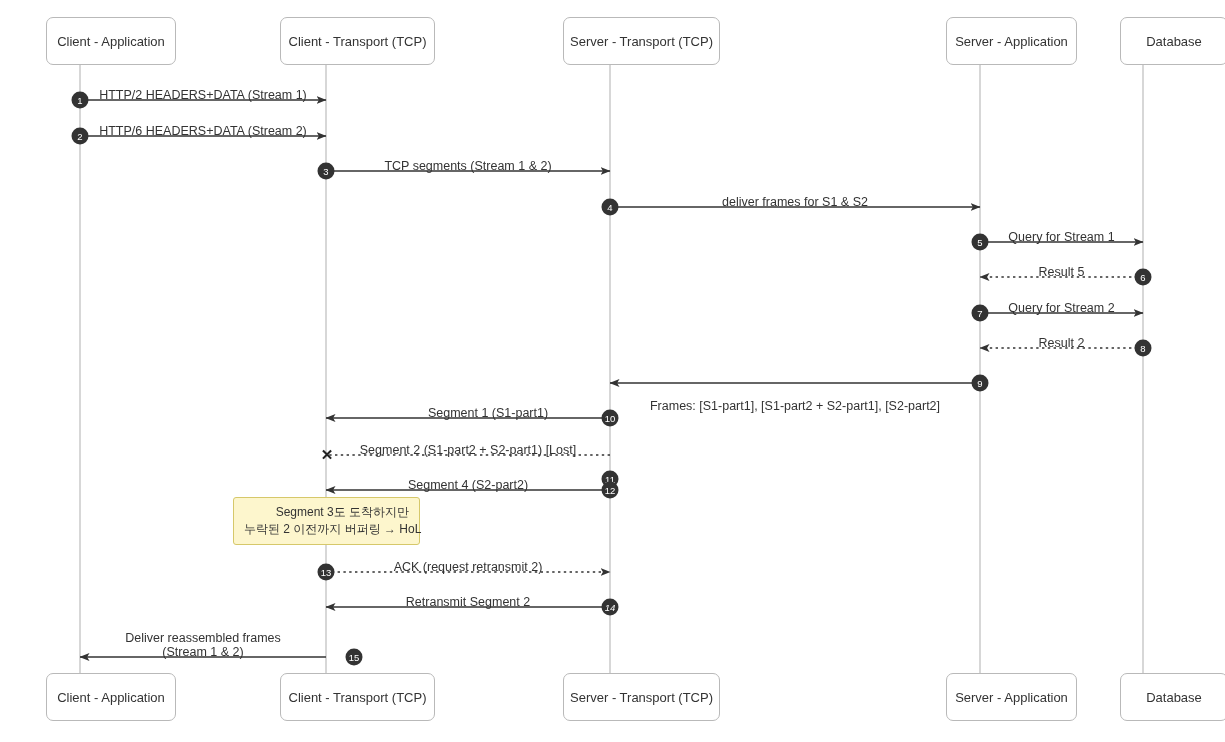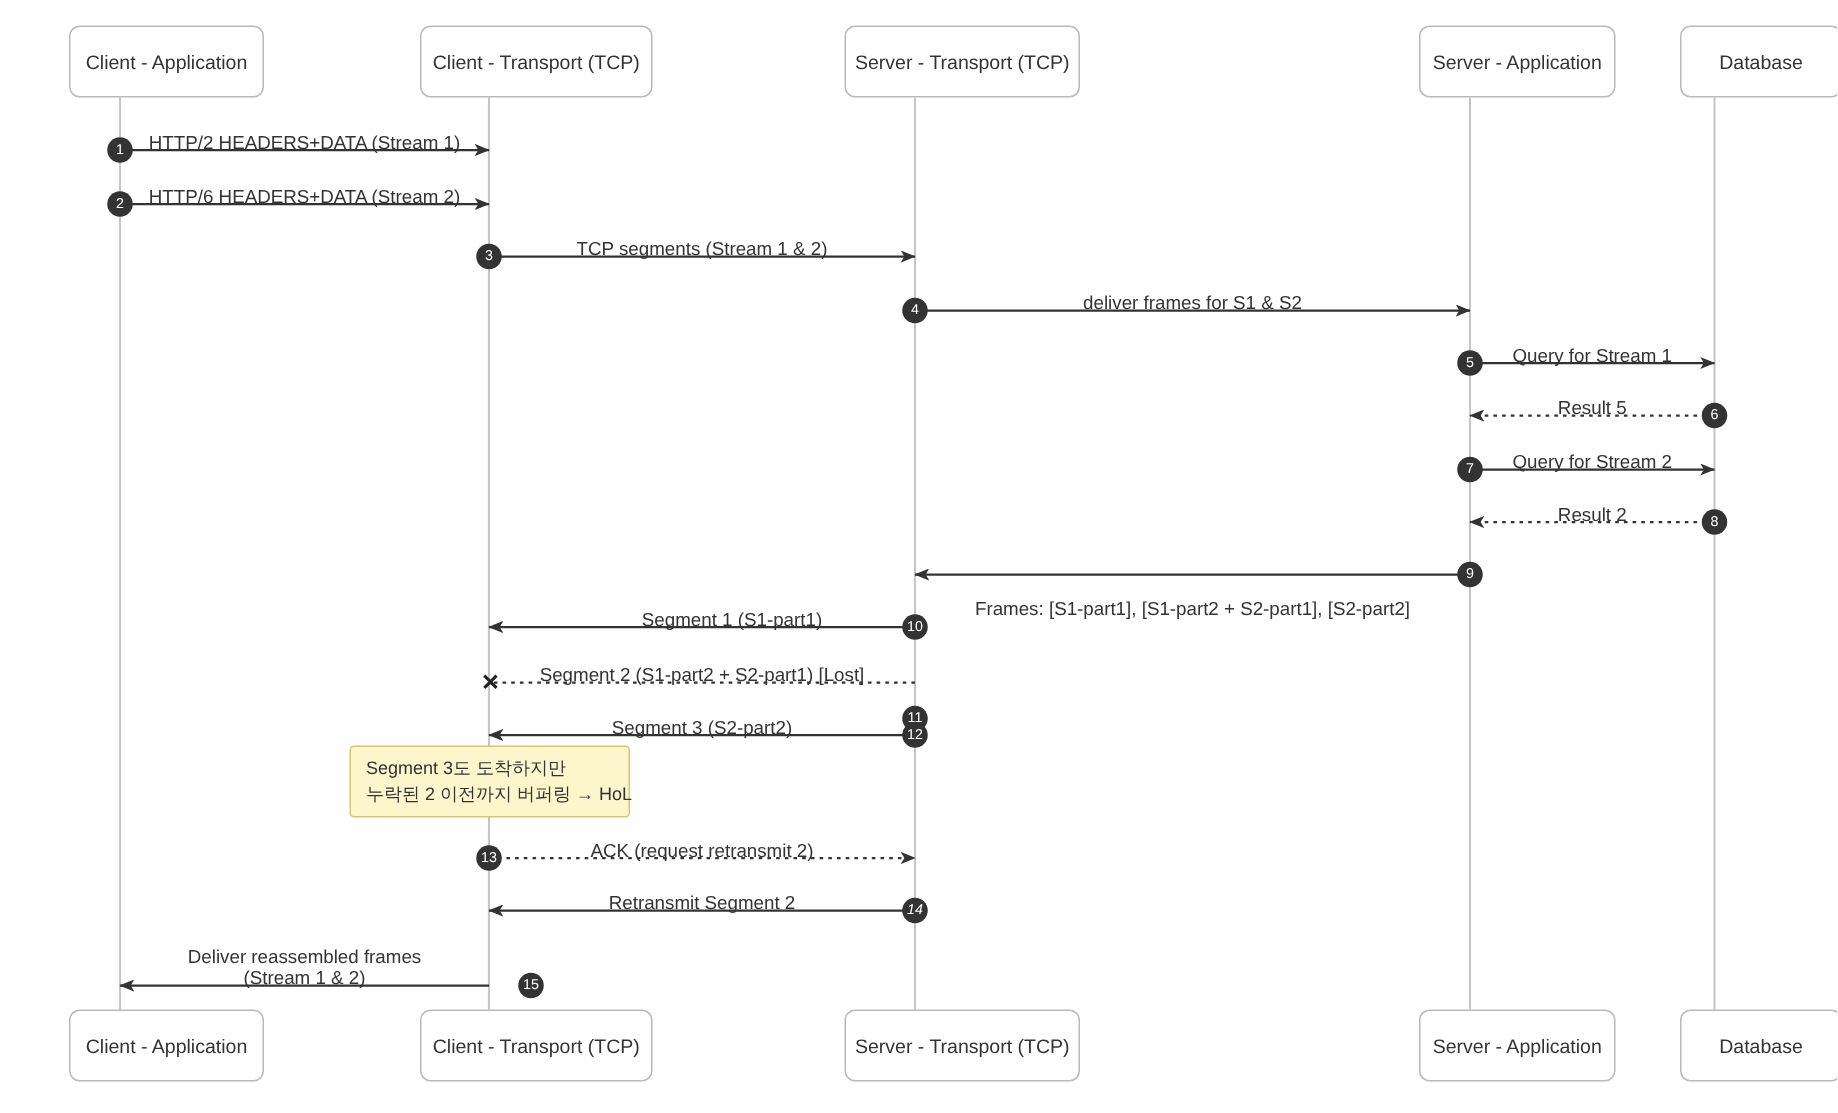--- a/index.html
+++ b/index.html
@@ -49,21 +49,21 @@
     line-height: 14px;
   }
 
   .note-box {
     position: absolute;
     background: #fdf6cd;
     border: 1px solid #d6c86a;
     border-radius: 3px;
     font-size: 12px;
     color: #333333;
-    text-align: left;
+    text-align: right;
     line-height: 17px;
     padding: 6px 10px;
     white-space: pre;
   }
 
   .seq-badge {
     position: absolute;
     width: 17px; height: 17px;
     border-radius: 50%;
     background: #333333;
@@ -161,21 +161,21 @@
       <div class="msg-label" style="left: 203px; top: 124px;">HTTP/6 HEADERS+DATA (Stream 2)</div>
       <div class="msg-label" style="left: 468px; top: 159px;">TCP segments (Stream 1 &amp; 2)</div>
       <div class="msg-label" style="left: 795px; top: 195px;">deliver frames for S1 &amp; S2</div>
       <div class="msg-label" style="left: 1061.5px; top: 230px;">Query for Stream 1</div>
       <div class="msg-label" style="left: 1061.5px; top: 265px;">Result 5</div>
       <div class="msg-label" style="left: 1061.5px; top: 301px;">Query for Stream 2</div>
       <div class="msg-label" style="left: 1061.5px; top: 336px;">Result 2</div>
       <div class="msg-label" style="left: 795px; top: 371px; margin-top: 28px;">Frames: [S1-part1], [S1-part2 + S2-part1], [S2-part2]</div>
       <div class="msg-label" style="left: 468px; top: 406px; margin-left: 20px;">Segment 1 (S1-part1)</div>
       <div class="msg-label" style="left: 468px; top: 443px;">Segment 2 (S1-part2 + S2-part1) [Lost]</div>
-      <div class="msg-label" style="left: 468px; top: 478px;">Segment 3 (S2-part2)</div>
+      <div class="msg-label" style="left: 468px; top: 478px;">Segment 4 (S2-part2)</div>
       <div class="msg-label" style="left: 468px; top: 560px;">ACK (request retransmit 2)</div>
       <div class="msg-label" style="left: 468px; top: 595px;">Retransmit Segment 2</div>
       <div class="msg-label" style="left: 203px; top: 631px;">Deliver reassembled frames
 (Stream 1 &amp; 2)</div>
     </div>
   <div id="badges-layer">
       <div class="seq-badge" style="left: 80px; top: 100px;">1</div>
       <div class="seq-badge" style="left: 80px; top: 136px;">2</div>
       <div class="seq-badge" style="left: 326px; top: 171px;">3</div>
       <div class="seq-badge" style="left: 610px; top: 207px;">4</div>

